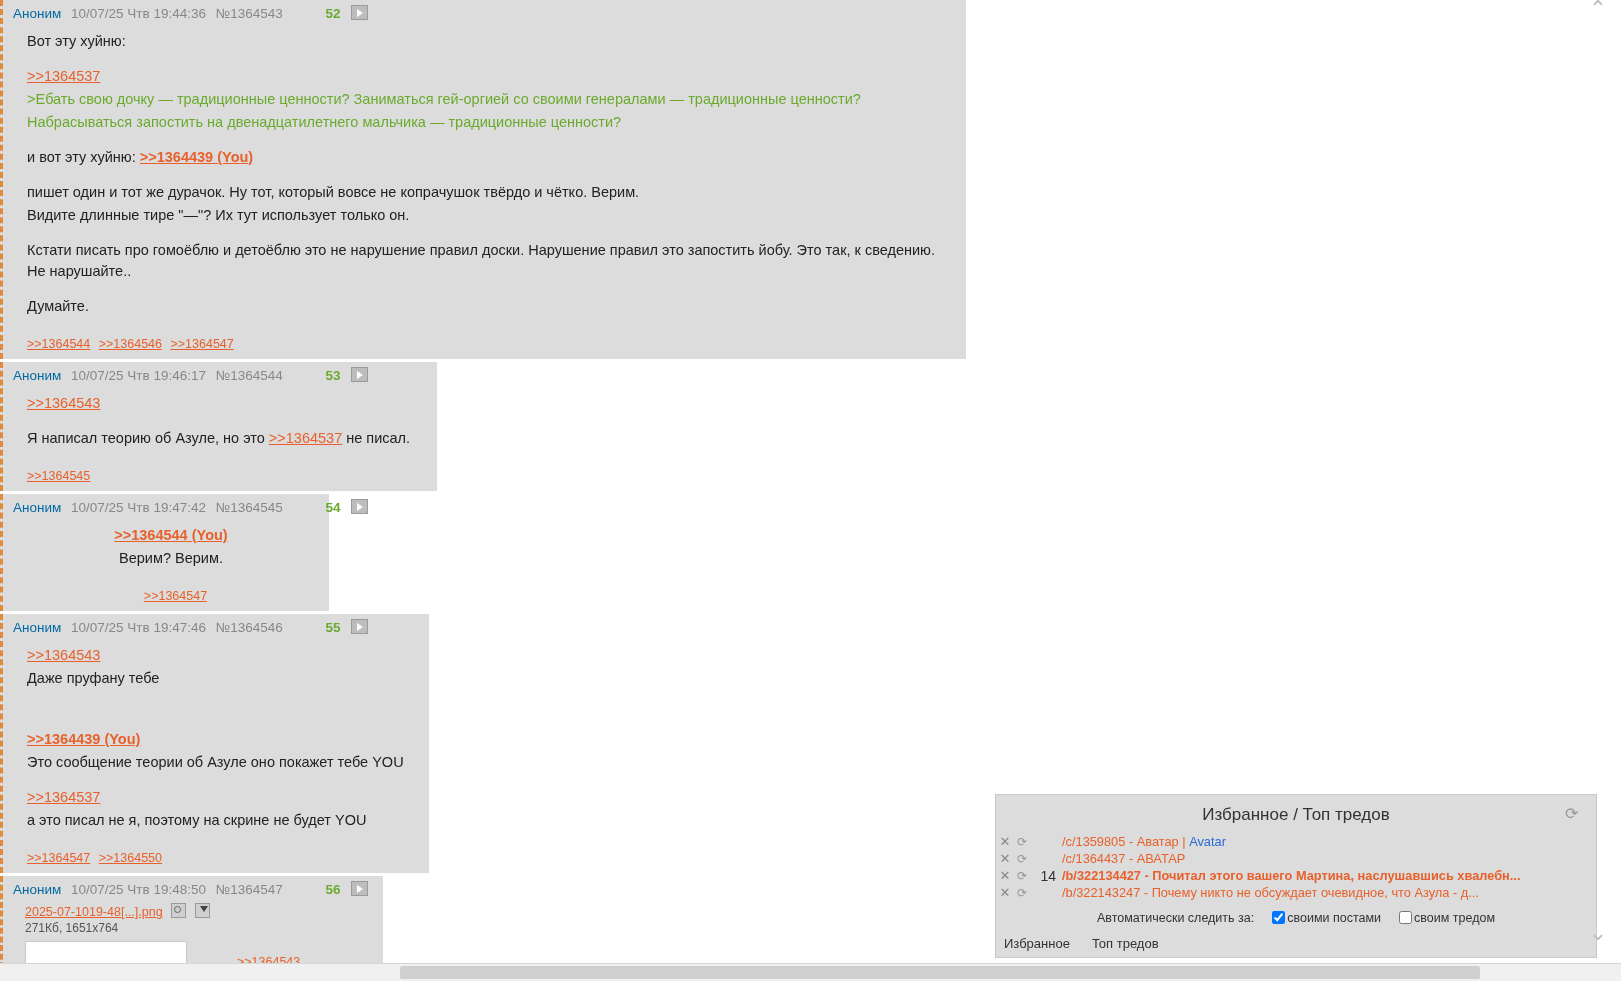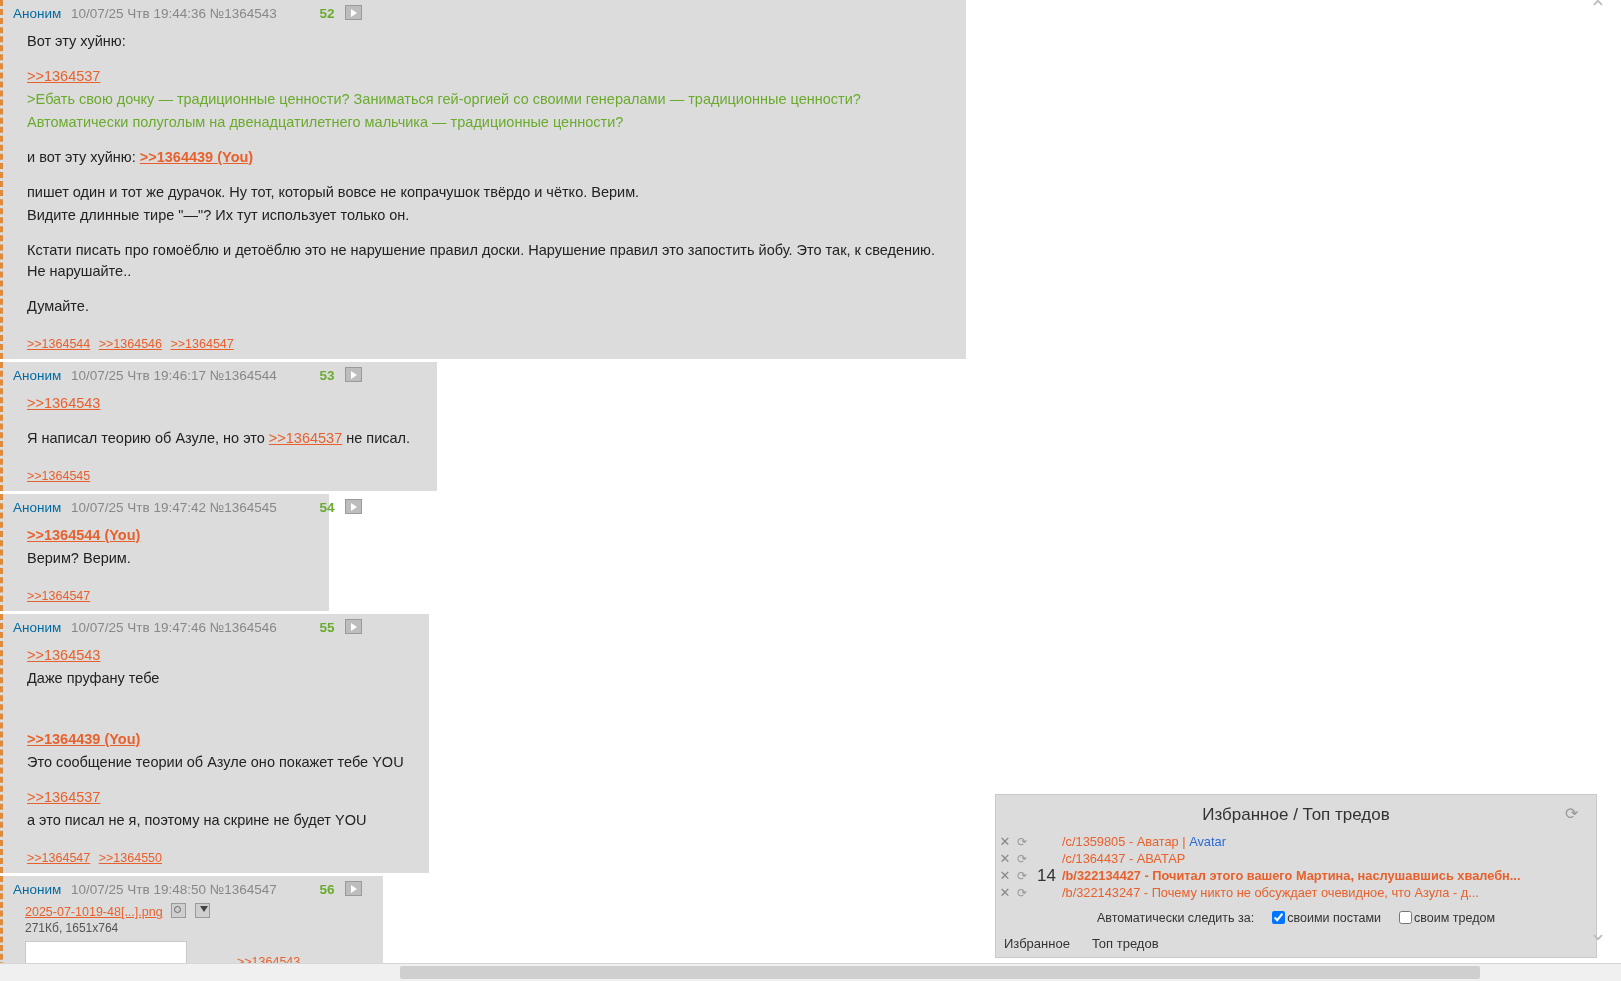--- a/index.html
+++ b/index.html
@@ -4,28 +4,28 @@
 <style>
   html,body{margin:0;padding:0;background:#ffffff;}
   body{font-family:"Liberation Sans", sans-serif;font-size:14px;color:#000;}
   #page{position:relative;width:1621px;height:981px;overflow:hidden;background:#fff;}
 
   
   .posts{position:absolute;left:0;top:0;width:980px;}
   .post{background:#dcdcdc;border-left:3px dashed #e08a3c;margin:0 0 3px 0;padding:0 0 8px 0;position:relative;}
   .post.w1{width:963px;}
   .post.w2{width:434px;}
-  .post.w3{width:326px;}
+  .post.w3{width:326px;text-align:center;}
   .post.w4{width:426px;}
   .post.w5{width:380px;}
 
   .post-head{font-size:13.5px;color:#707070;padding:5px 0 4px 10px;white-space:nowrap;}
   .post-head .name{color:#0369a1;}
   .post-head .date{color:#888;margin-left:6px;}
-  .post-head .num{color:#888;margin-left:0;}
+  .post-head .num{color:#888;margin-left:6px;}
   .post-head .count{color:#6aab2e;font-weight:bold;margin-left:7px;padding-left:32px;}
   .play-icon{display:inline-block;width:15px;height:13px;background:#bdbdbd;border:1px solid #9a9a9a;vertical-align:-2px;margin-left:7px;position:relative;cursor:pointer;}
   .play-icon:after{content:"";position:absolute;left:5px;top:2.5px;border-left:6px solid #ffffff;border-top:4px solid transparent;border-bottom:4px solid transparent;}
 
   .post-body{padding:6px 14px 0 24px;line-height:1.45;color:#222;font-size:14.5px;}
   .post-body p{margin:0 0 14px 0;}
   .post-body p.tight{margin:0 0 2px 0;}
   .reflink{color:#e8612c;text-decoration:underline;cursor:pointer;}
   .reflink.you{color:#e8612c;font-weight:bold;text-decoration:underline;}
   .quote{color:#6aab2e;}
@@ -42,21 +42,21 @@
 
   
   .fav{position:absolute;left:995px;top:794px;width:600px;height:162px;background:#dcdcdc;border:1px solid #c9c9c9;}
   .fav-title{text-align:center;font-size:17px;color:#333;padding:10px 0 6px 0;}
   .fav-refresh{position:absolute;right:16px;top:11px;width:15px;height:15px;cursor:pointer;}
   .fav-refresh:before{content:"\27F3";color:#999;font-size:16px;line-height:15px;}
   .fav-list{padding:2px 0 0 0;}
   .fav-row{display:flex;align-items:center;height:17px;font-size:12.8px;}
   .fav-x{width:18px;text-align:center;color:#888;cursor:pointer;font-size:13px;}
   .fav-ref{width:16px;text-align:center;color:#999;cursor:pointer;font-size:12px;}
-  .fav-cnt{width:26px;text-align:right;color:#333;font-size:17px;padding-right:6px;}
+  .fav-cnt{width:26px;text-align:right;color:#333;font-size:14px;padding-right:6px;}
   .fav-link{color:#e8612c;text-decoration:none;white-space:nowrap;overflow:hidden;text-overflow:ellipsis;cursor:pointer;}
   .fav-link.bold{font-weight:bold;}
   .fav-link .blue{color:#2b6bd6;}
   .fav-opts{display:flex;justify-content:center;align-items:center;gap:18px;font-size:12.5px;color:#333;padding-top:10px;}
   .fav-opts input{margin:0 2px 0 0;vertical-align:-2px;}
   .fav-tabs{display:flex;gap:22px;padding:11px 0 0 8px;font-size:13px;color:#333;}
   .fav-tabs span{cursor:pointer;}
 
   
   .scroll-arrow{position:absolute;right:6px;width:34px;height:26px;cursor:pointer;color:#bdbdbd;font-size:22px;text-align:center;line-height:26px;}
@@ -79,21 +79,21 @@
         <span class="name">Аноним</span>
         <span class="date">10/07/25 Чтв 19:44:36</span>
         <span class="num">№1364543</span>
         <span class="count">52</span>
         <span class="play-icon"></span>
       </div>
       <div class="post-body">
         <p>Вот эту хуйню:</p>
         <p class="tight"><span class="reflink">&gt;&gt;1364537</span></p>
         <p class="tight"><span class="quote">&gt;Ебать свою дочку — традиционные ценности? Заниматься гей-оргией со своими генералами — традиционные ценности?</span></p>
-        <p><span class="quote">Автоматически полуголым на двенадцатилетнего мальчика — традиционные ценности?</span></p>
+        <p><span class="quote">Набрасываться запостить на двенадцатилетнего мальчика — традиционные ценности?</span></p>
         <p><span>и вот эту хуйню:</span> <span class="reflink you">&gt;&gt;1364439 (You)</span></p>
         <p class="tight">пишет один и тот же дурачок. Ну тот, который вовсе не копрачушок твёрдо и чётко. Верим.</p>
         <p>Видите длинные тире "—"? Их тут использует только он.</p>
         <p>Кстати писать про гомоёблю и детоёблю это не нарушение правил доски. Нарушение правил это запостить йобу. Это так, к сведению. Не нарушайте..</p>
         <p>Думайте.</p>
       </div>
       <div class="replies">
         <a>&gt;&gt;1364544</a>
         <a>&gt;&gt;1364546</a>
         <a>&gt;&gt;1364547</a>

